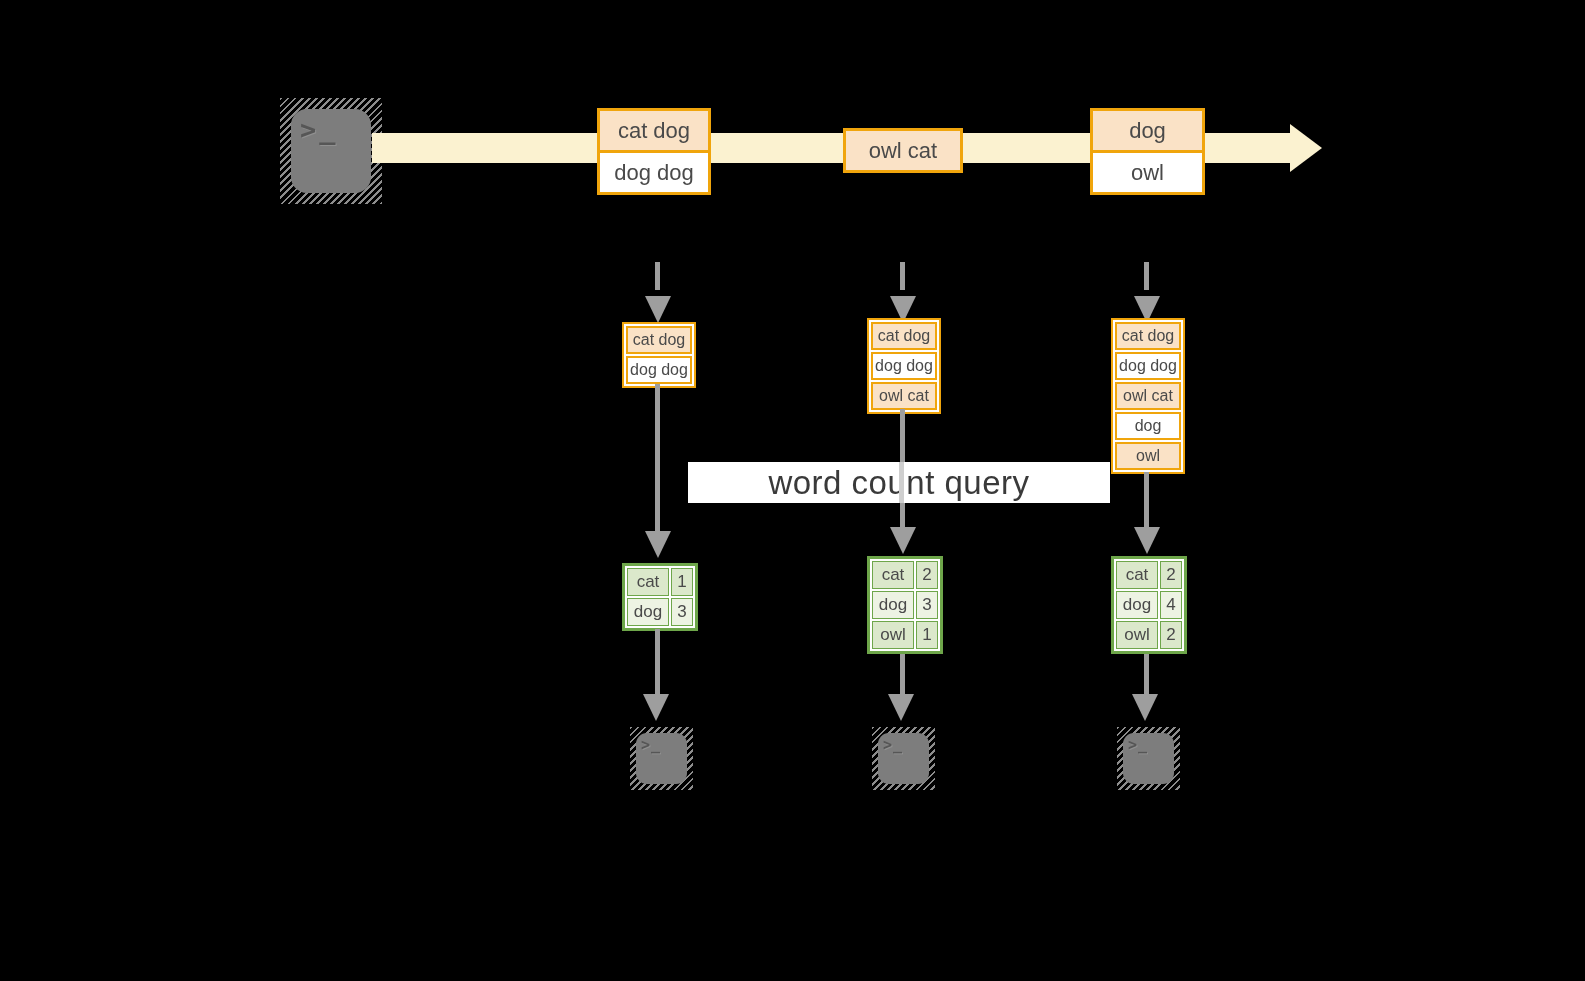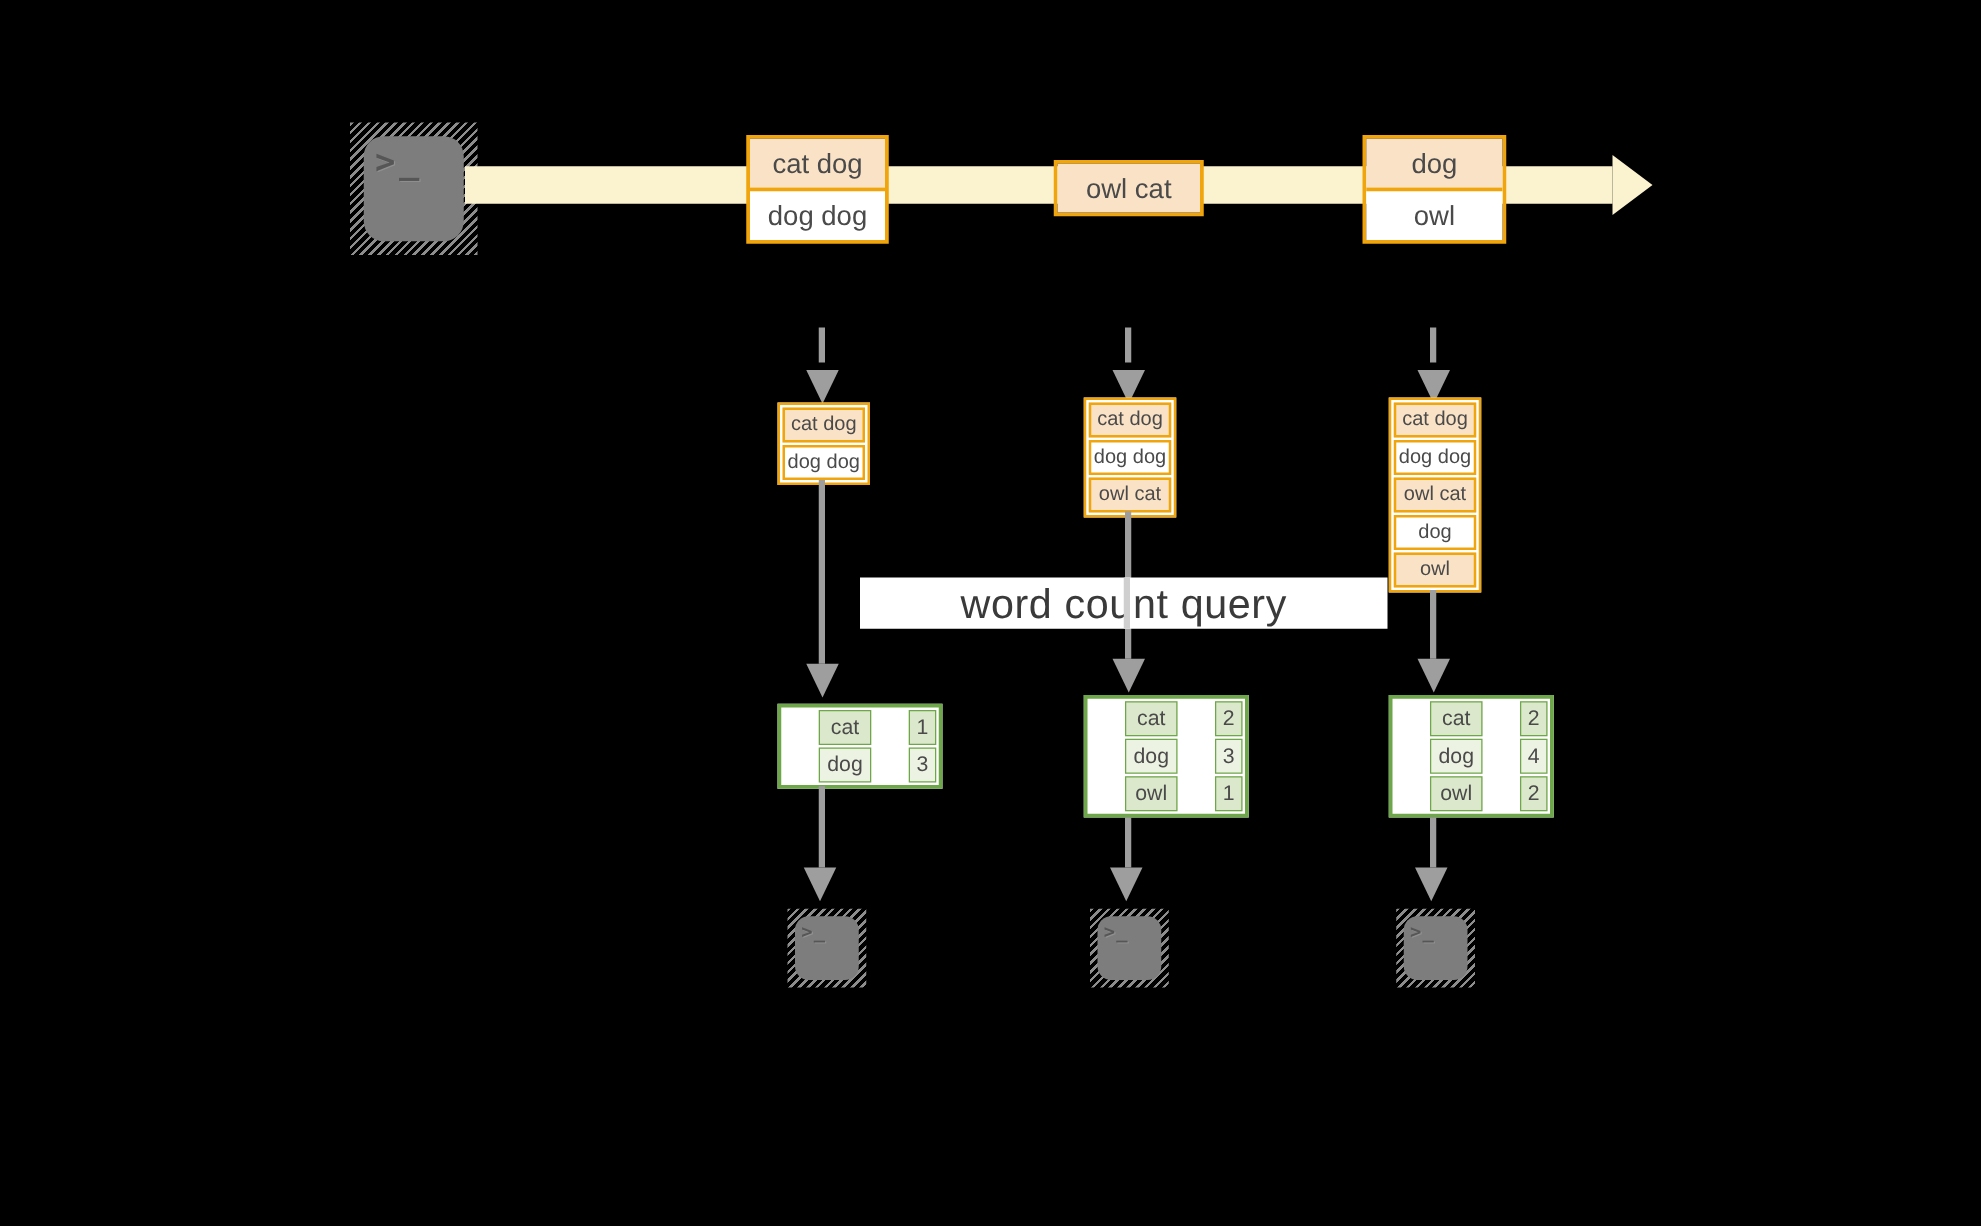--- a/index.html
+++ b/index.html
@@ -55,21 +55,21 @@
   
   .query-band{position:absolute;left:688px;top:462px;width:422px;height:41px;background:#ffffff;
     display:flex;align-items:center;justify-content:center;z-index:3;}
   .query-band .txt{font-size:33px;color:#3a3a3a;letter-spacing:0.5px;}
   .query-band .passline{position:absolute;left:211px;top:0;width:5px;height:41px;background:#cfcfcf;}
   
   .gtable{position:absolute;background:#fff;border:3px solid #6EA64A;padding:2px;
     display:flex;flex-direction:column;gap:2px;}
   .grow{display:flex;gap:2px;}
   .gcell{border:1px solid #6EA64A;height:26px;
-    display:flex;align-items:center;justify-content:center;font-size:17px;color:#4a4a4a;margin-left:28px;}
+    display:flex;align-items:center;justify-content:center;font-size:17px;color:#4a4a4a;}
   .gword{width:40px;}
   .gcount{width:20px;}
   .gfill-a{background:#DBE8CB;}
   .gfill-b{background:#EDF3E3;}
 </style>
 </head>
 <body>
 
 <div id="canvas">
 

